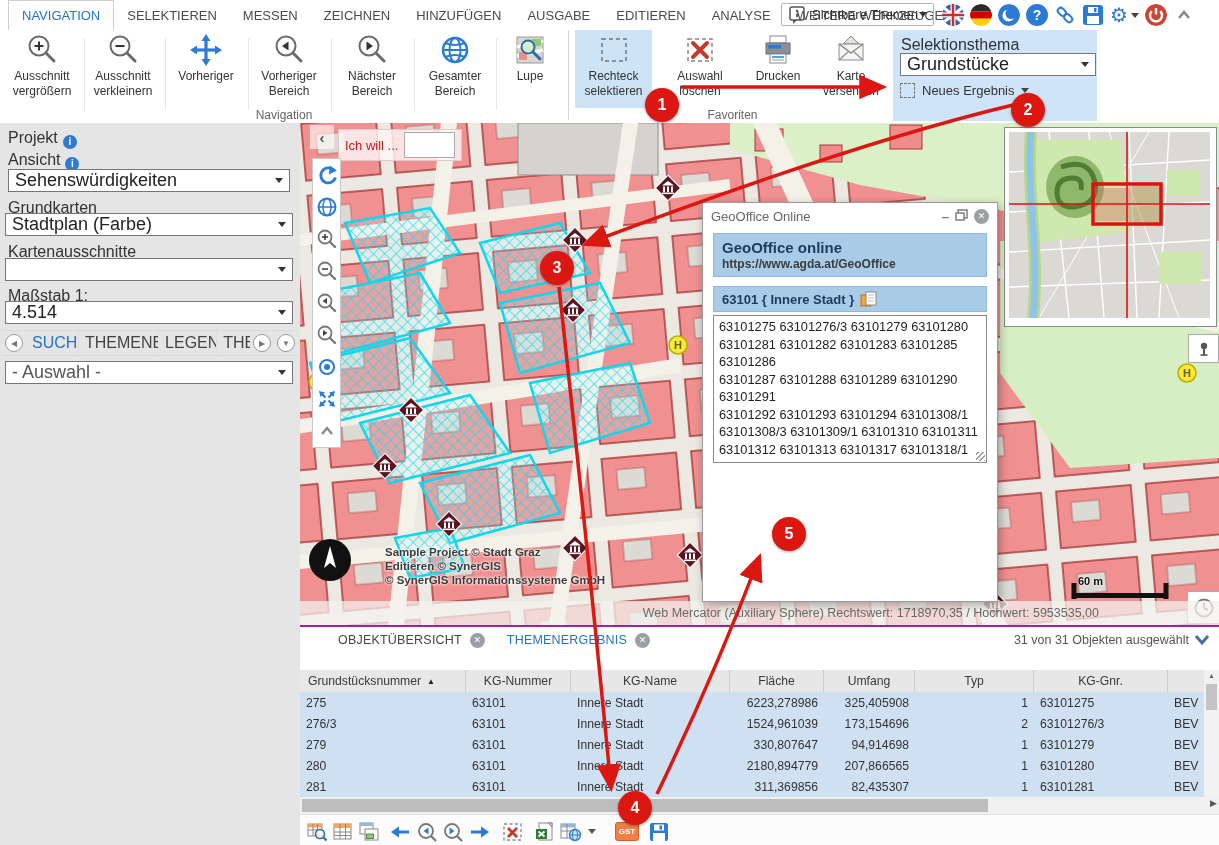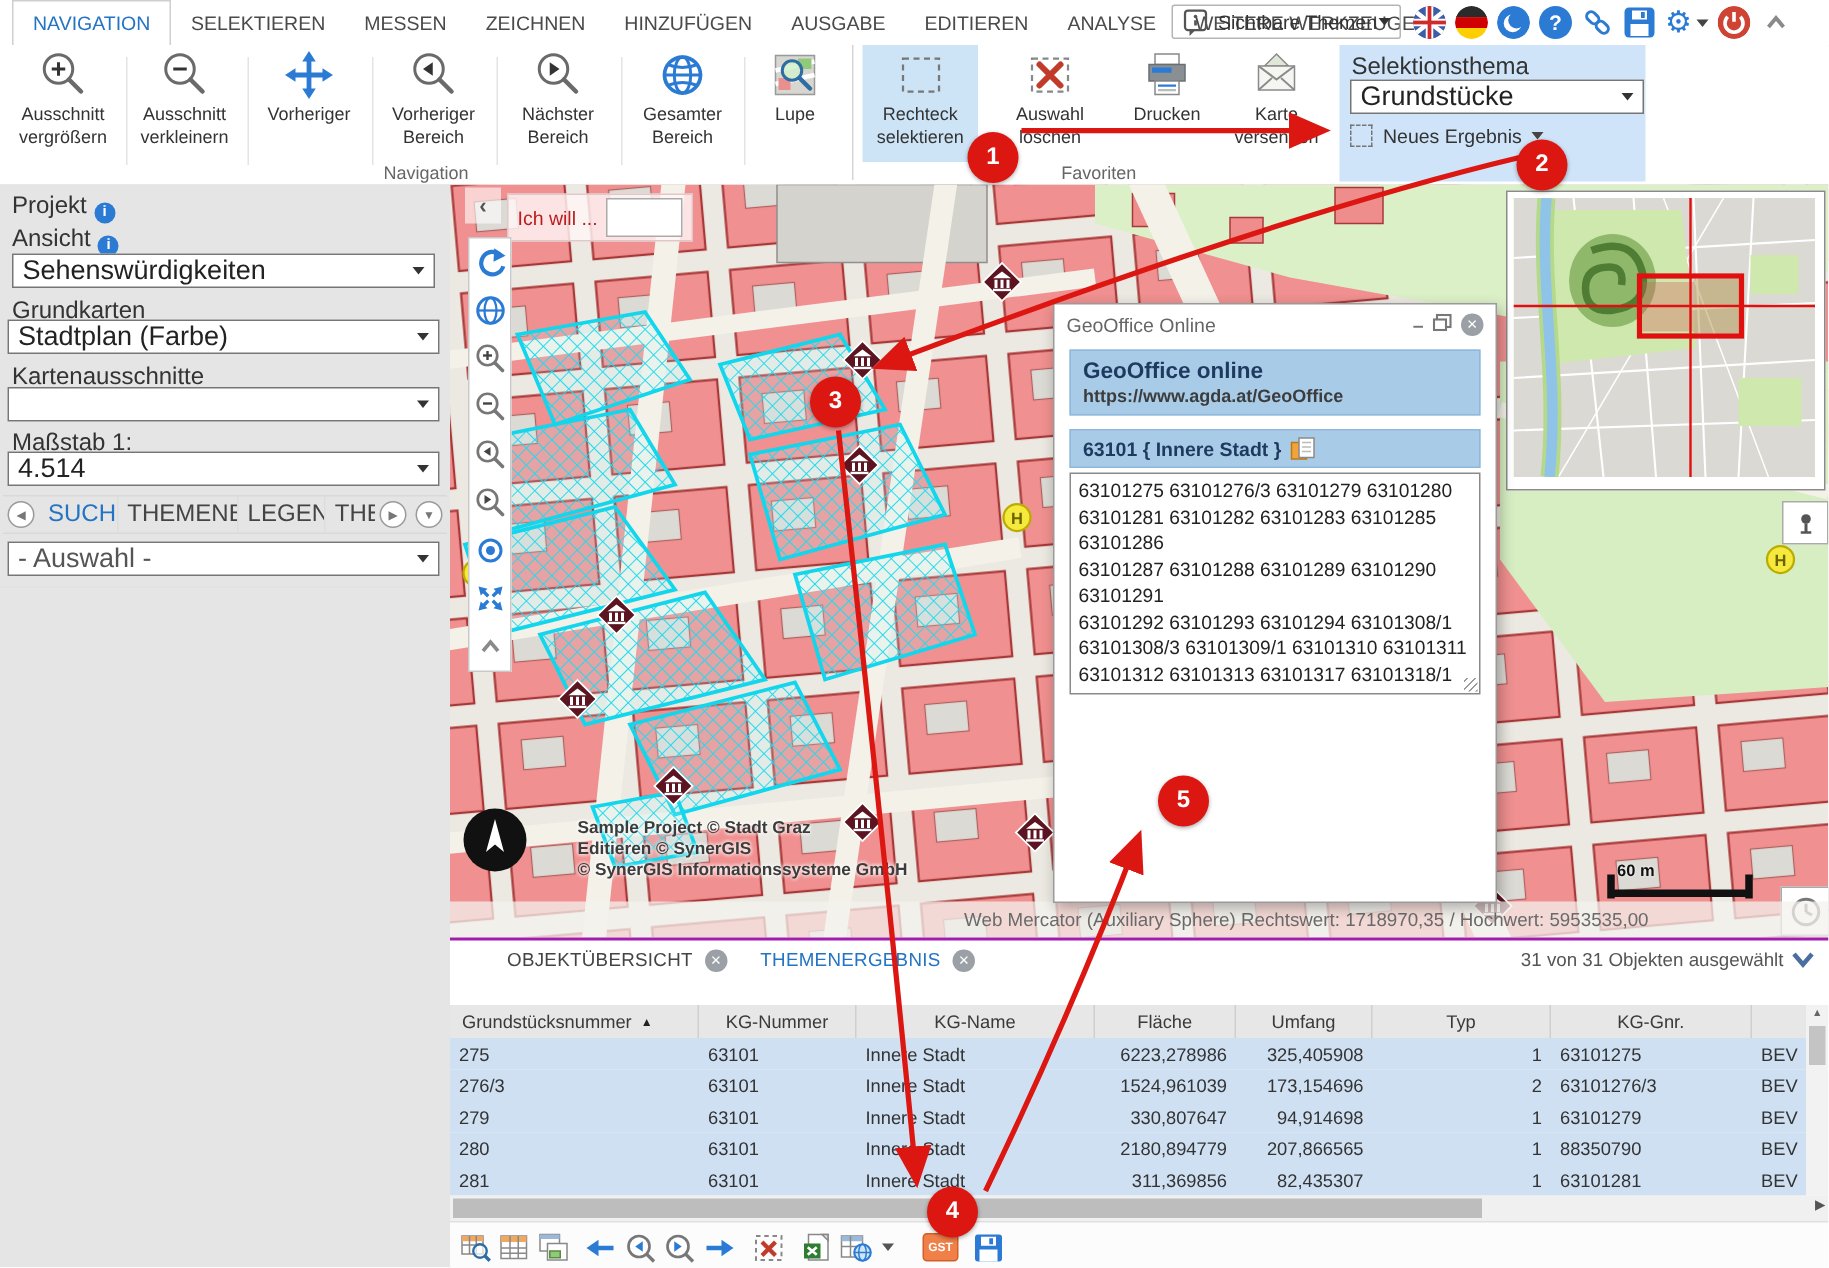--- a/index.html
+++ b/index.html
@@ -650,21 +650,21 @@
       <div class="td c6">63101279</div>
       <div class="td c7">BEV</div>
   </div>
   <div class="trow" style="top:128px">
     <div class="td c0">280</div>
       <div class="td c1">63101</div>
       <div class="td c2">Innere Stadt</div>
       <div class="td c3 r">2180,894779</div>
       <div class="td c4 r">207,866565</div>
       <div class="td c5 r">1</div>
-      <div class="td c6">88350790</div>
+      <div class="td c6">63101280</div>
       <div class="td c7">BEV</div>
   </div>
   <div class="trow" style="top:149px">
     <div class="td c0">281</div>
       <div class="td c1">63101</div>
       <div class="td c2">Innere Stadt</div>
       <div class="td c3 r">311,369856</div>
       <div class="td c4 r">82,435307</div>
       <div class="td c5 r">1</div>
       <div class="td c6">63101281</div>

